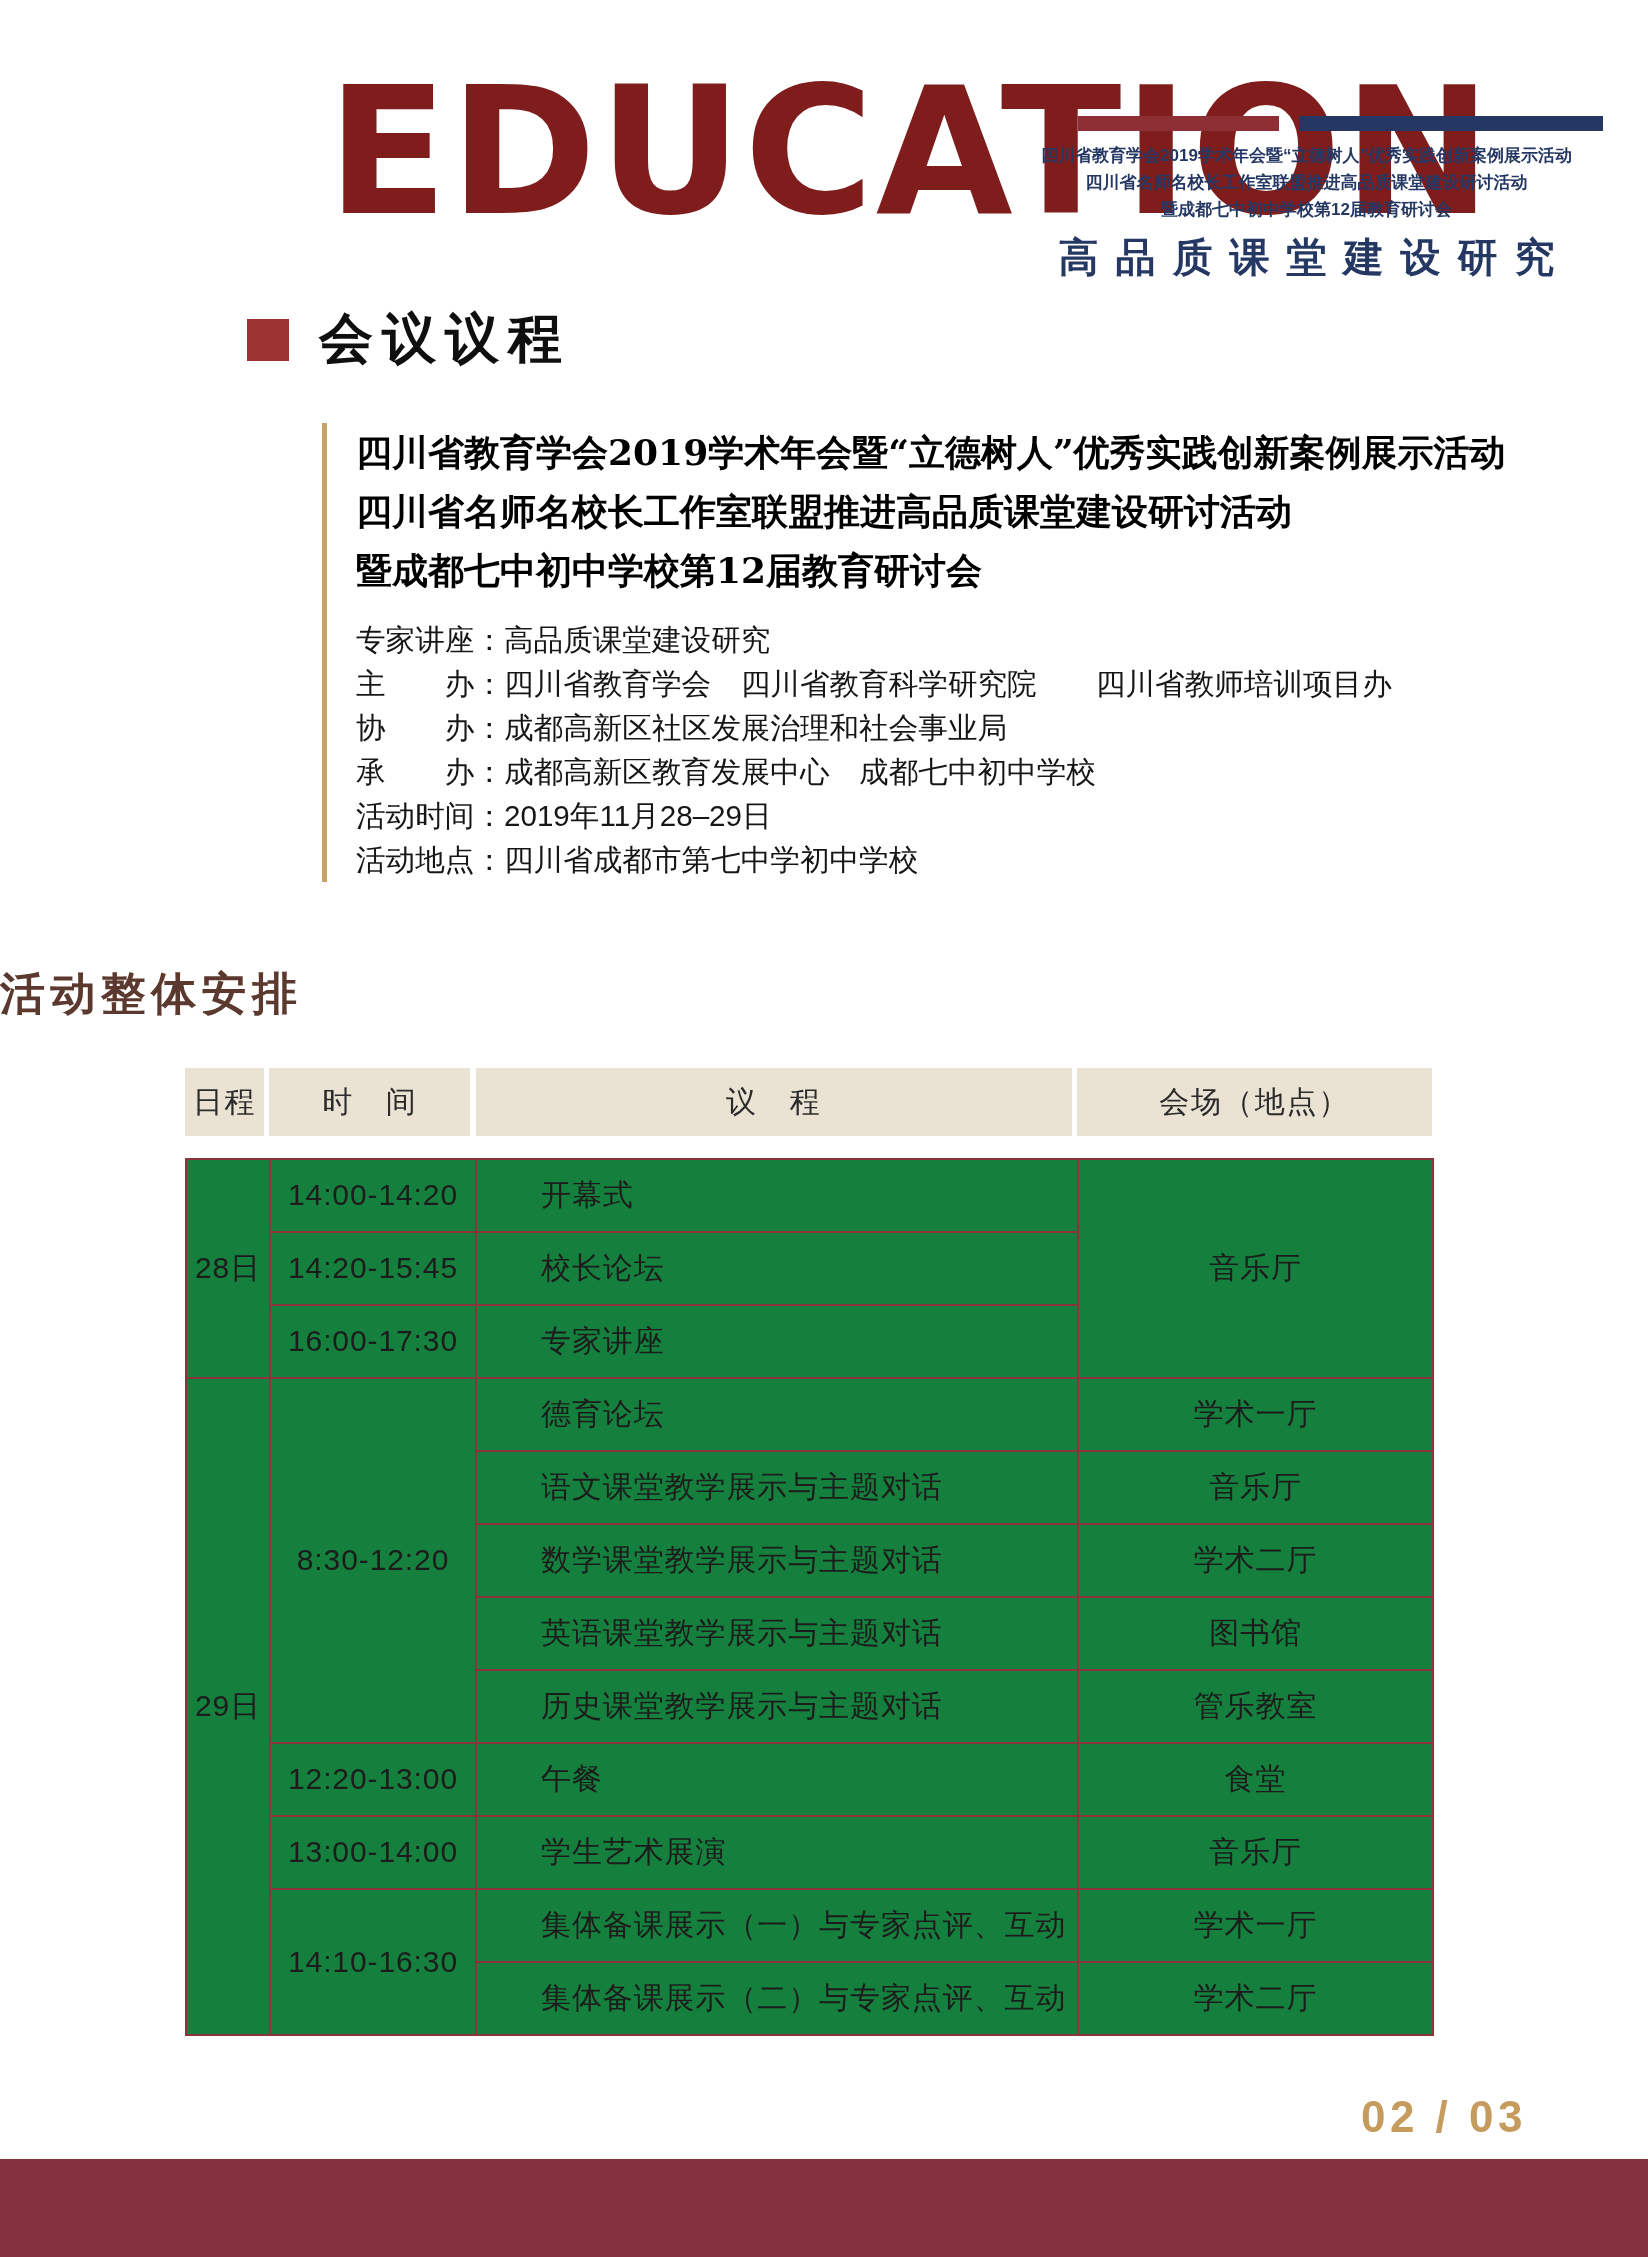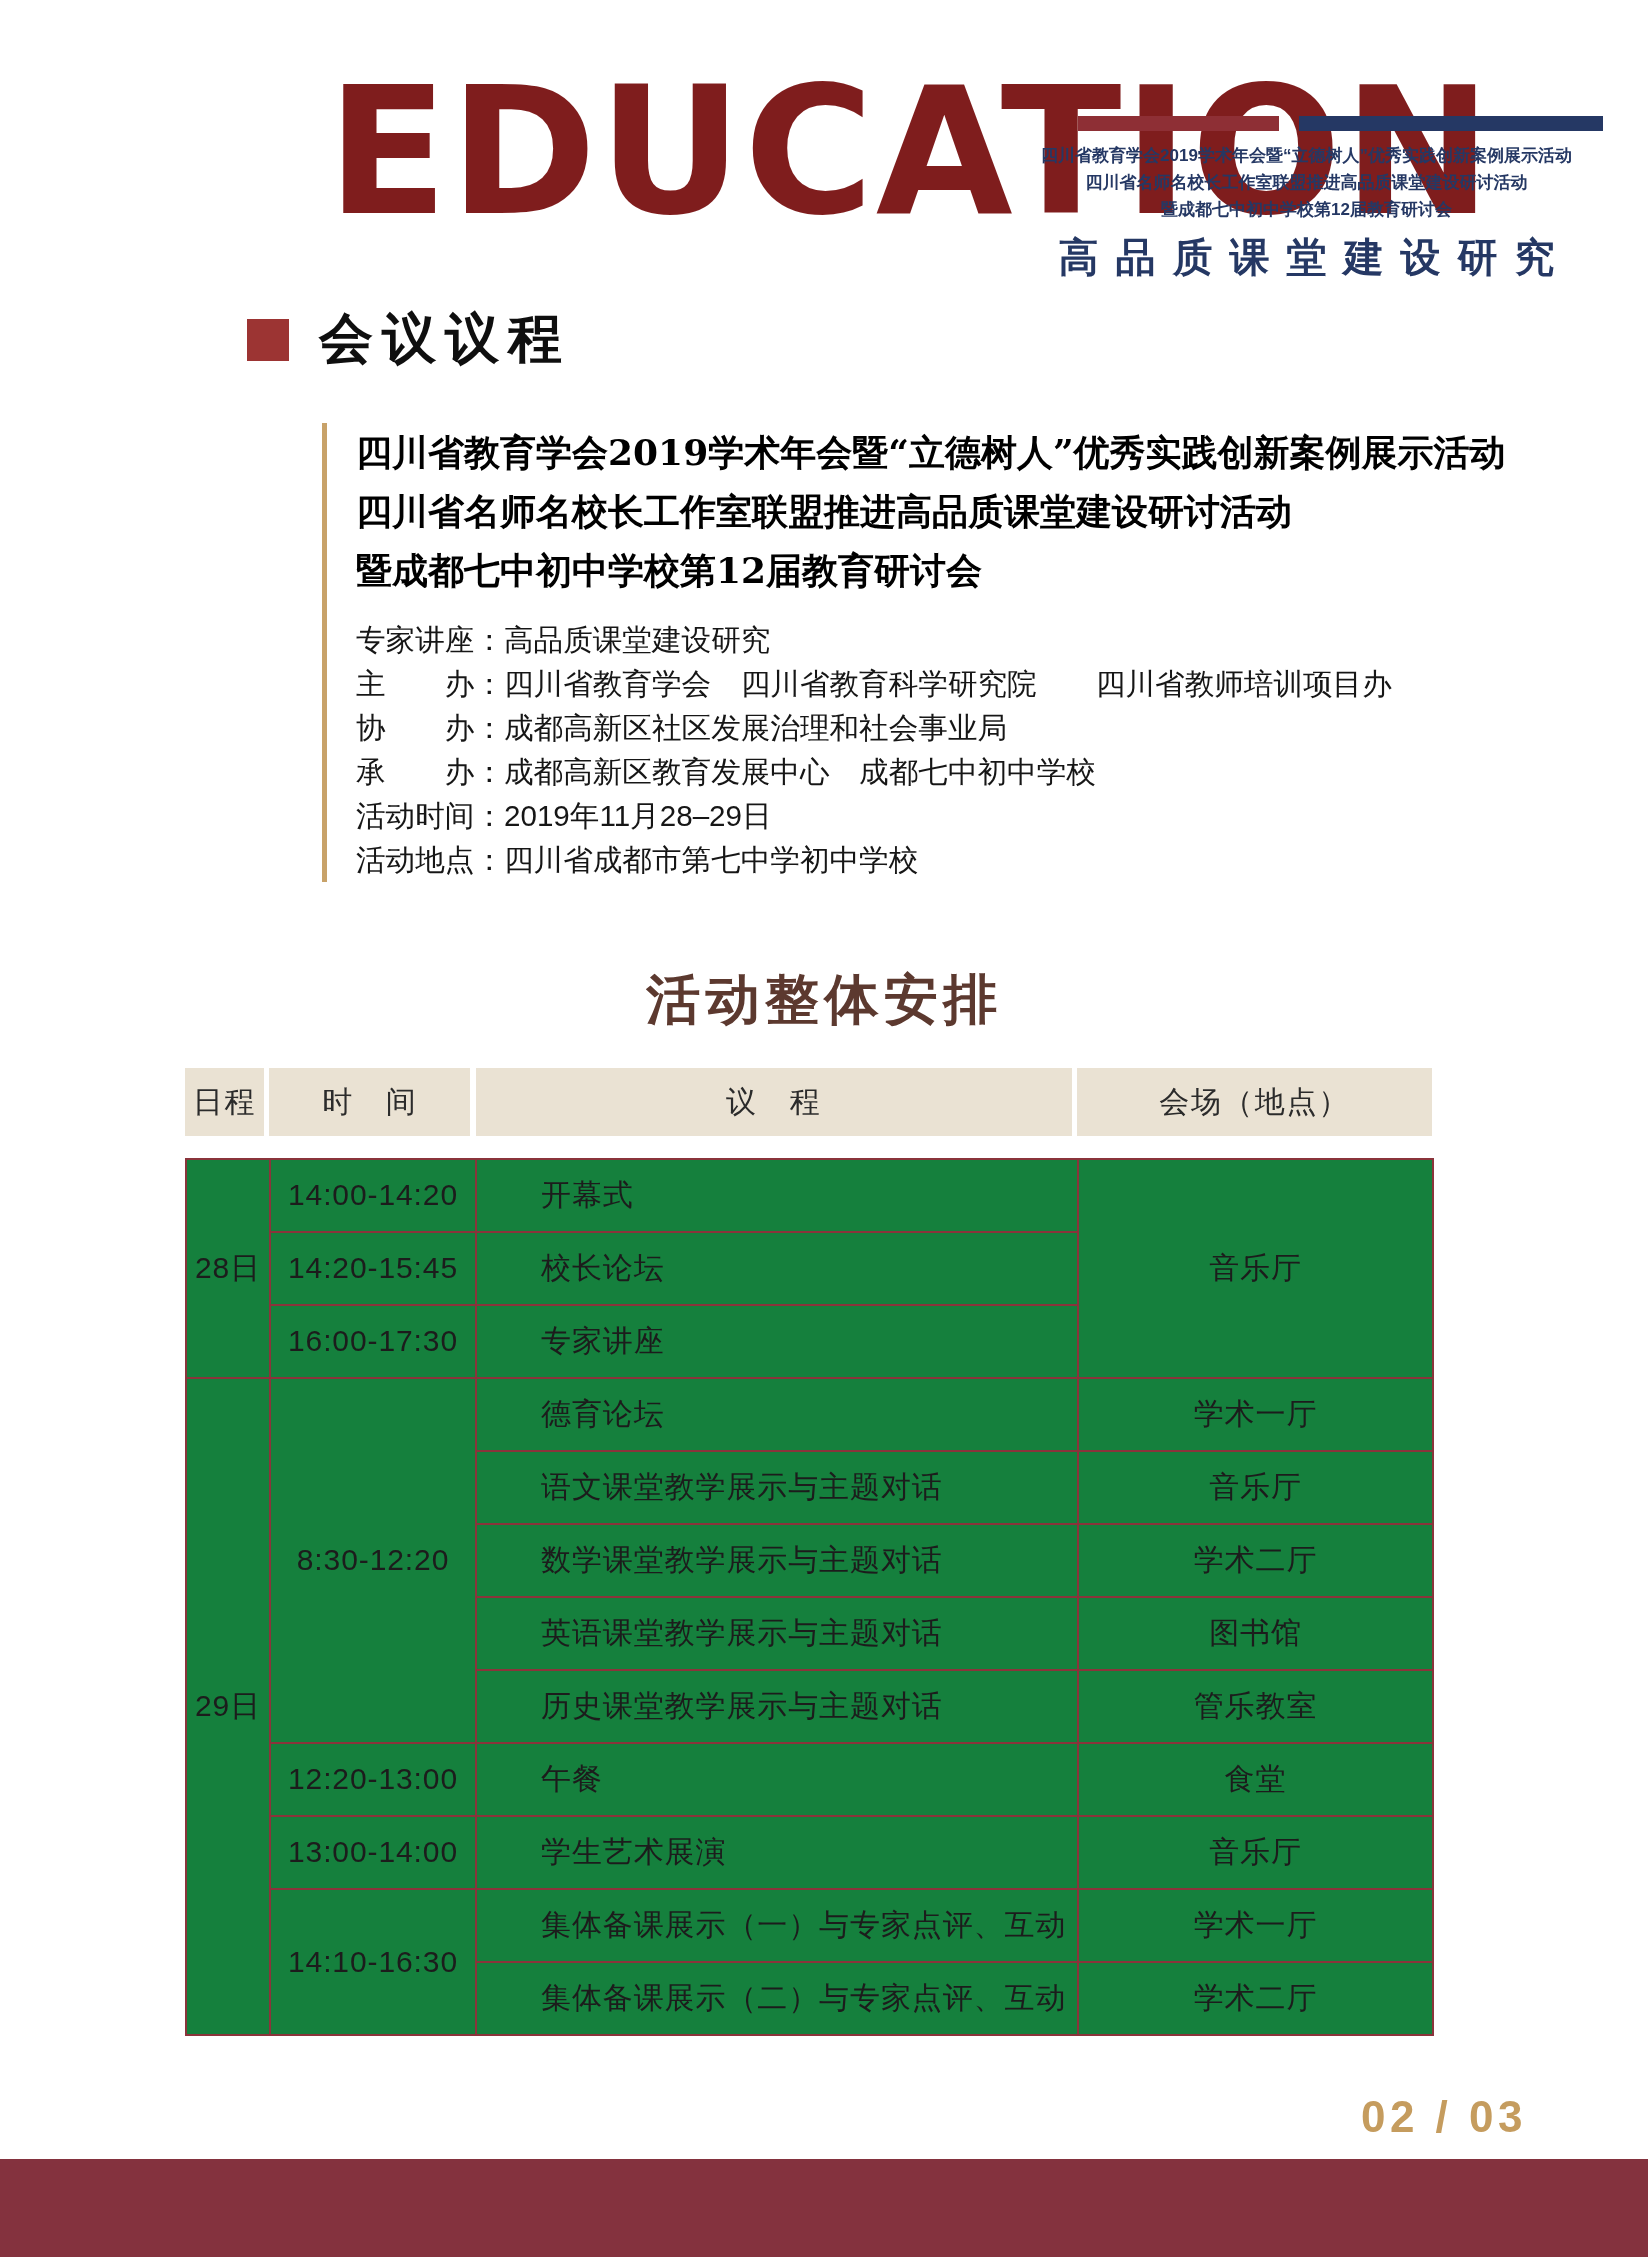--- a/index.html
+++ b/index.html
@@ -37,22 +37,22 @@
   .info-block { position:absolute; left:322px; top:423px; z-index:1; border-left:5.4px solid #c8a269; padding-left:29px; }
   .bold-line {
     font-size:36px; font-weight:bold; color:#000; line-height:59px; white-space:nowrap;
     font-family:"DejaVu Serif","Liberation Serif",serif;
   }
   .details { margin-top:18px; }
   .detail-line { font-size:29.6px; color:#161616; line-height:44px; white-space:nowrap; }
   .detail-line .lbl { color:#161616; }
   
   .schedule-title {
-    position:absolute; top:964px; left:0; width:100%; text-align:center; z-index:1;
-    font-size:54px; font-weight:bold; color:#5c392f; letter-spacing:5.4px;
+    position:absolute; top:964px; left:0; width:100%; text-align:left; z-index:1;
+    font-size:45px; font-weight:bold; color:#5c392f; letter-spacing:5.4px;
   }
   .table-area { position:absolute; left:185px; top:1068px; width:1247px; z-index:1; }
   .thead-row { display:grid; grid-template-columns:79px 201px 596px 355px; column-gap:5.4px; }
   .th {
     background:#eae2d3; height:68px; display:flex; align-items:center; justify-content:center;
     font-size:30px; color:#2b2b2b; letter-spacing:1.8px;
   }
   table.tbl { margin-top:21.5px; border-collapse:collapse; width:1247px; table-layout:fixed; }
   table.tbl td {
     border:2.7px solid #8a343b; height:69px; font-size:30px; color:#1c1c1c;

